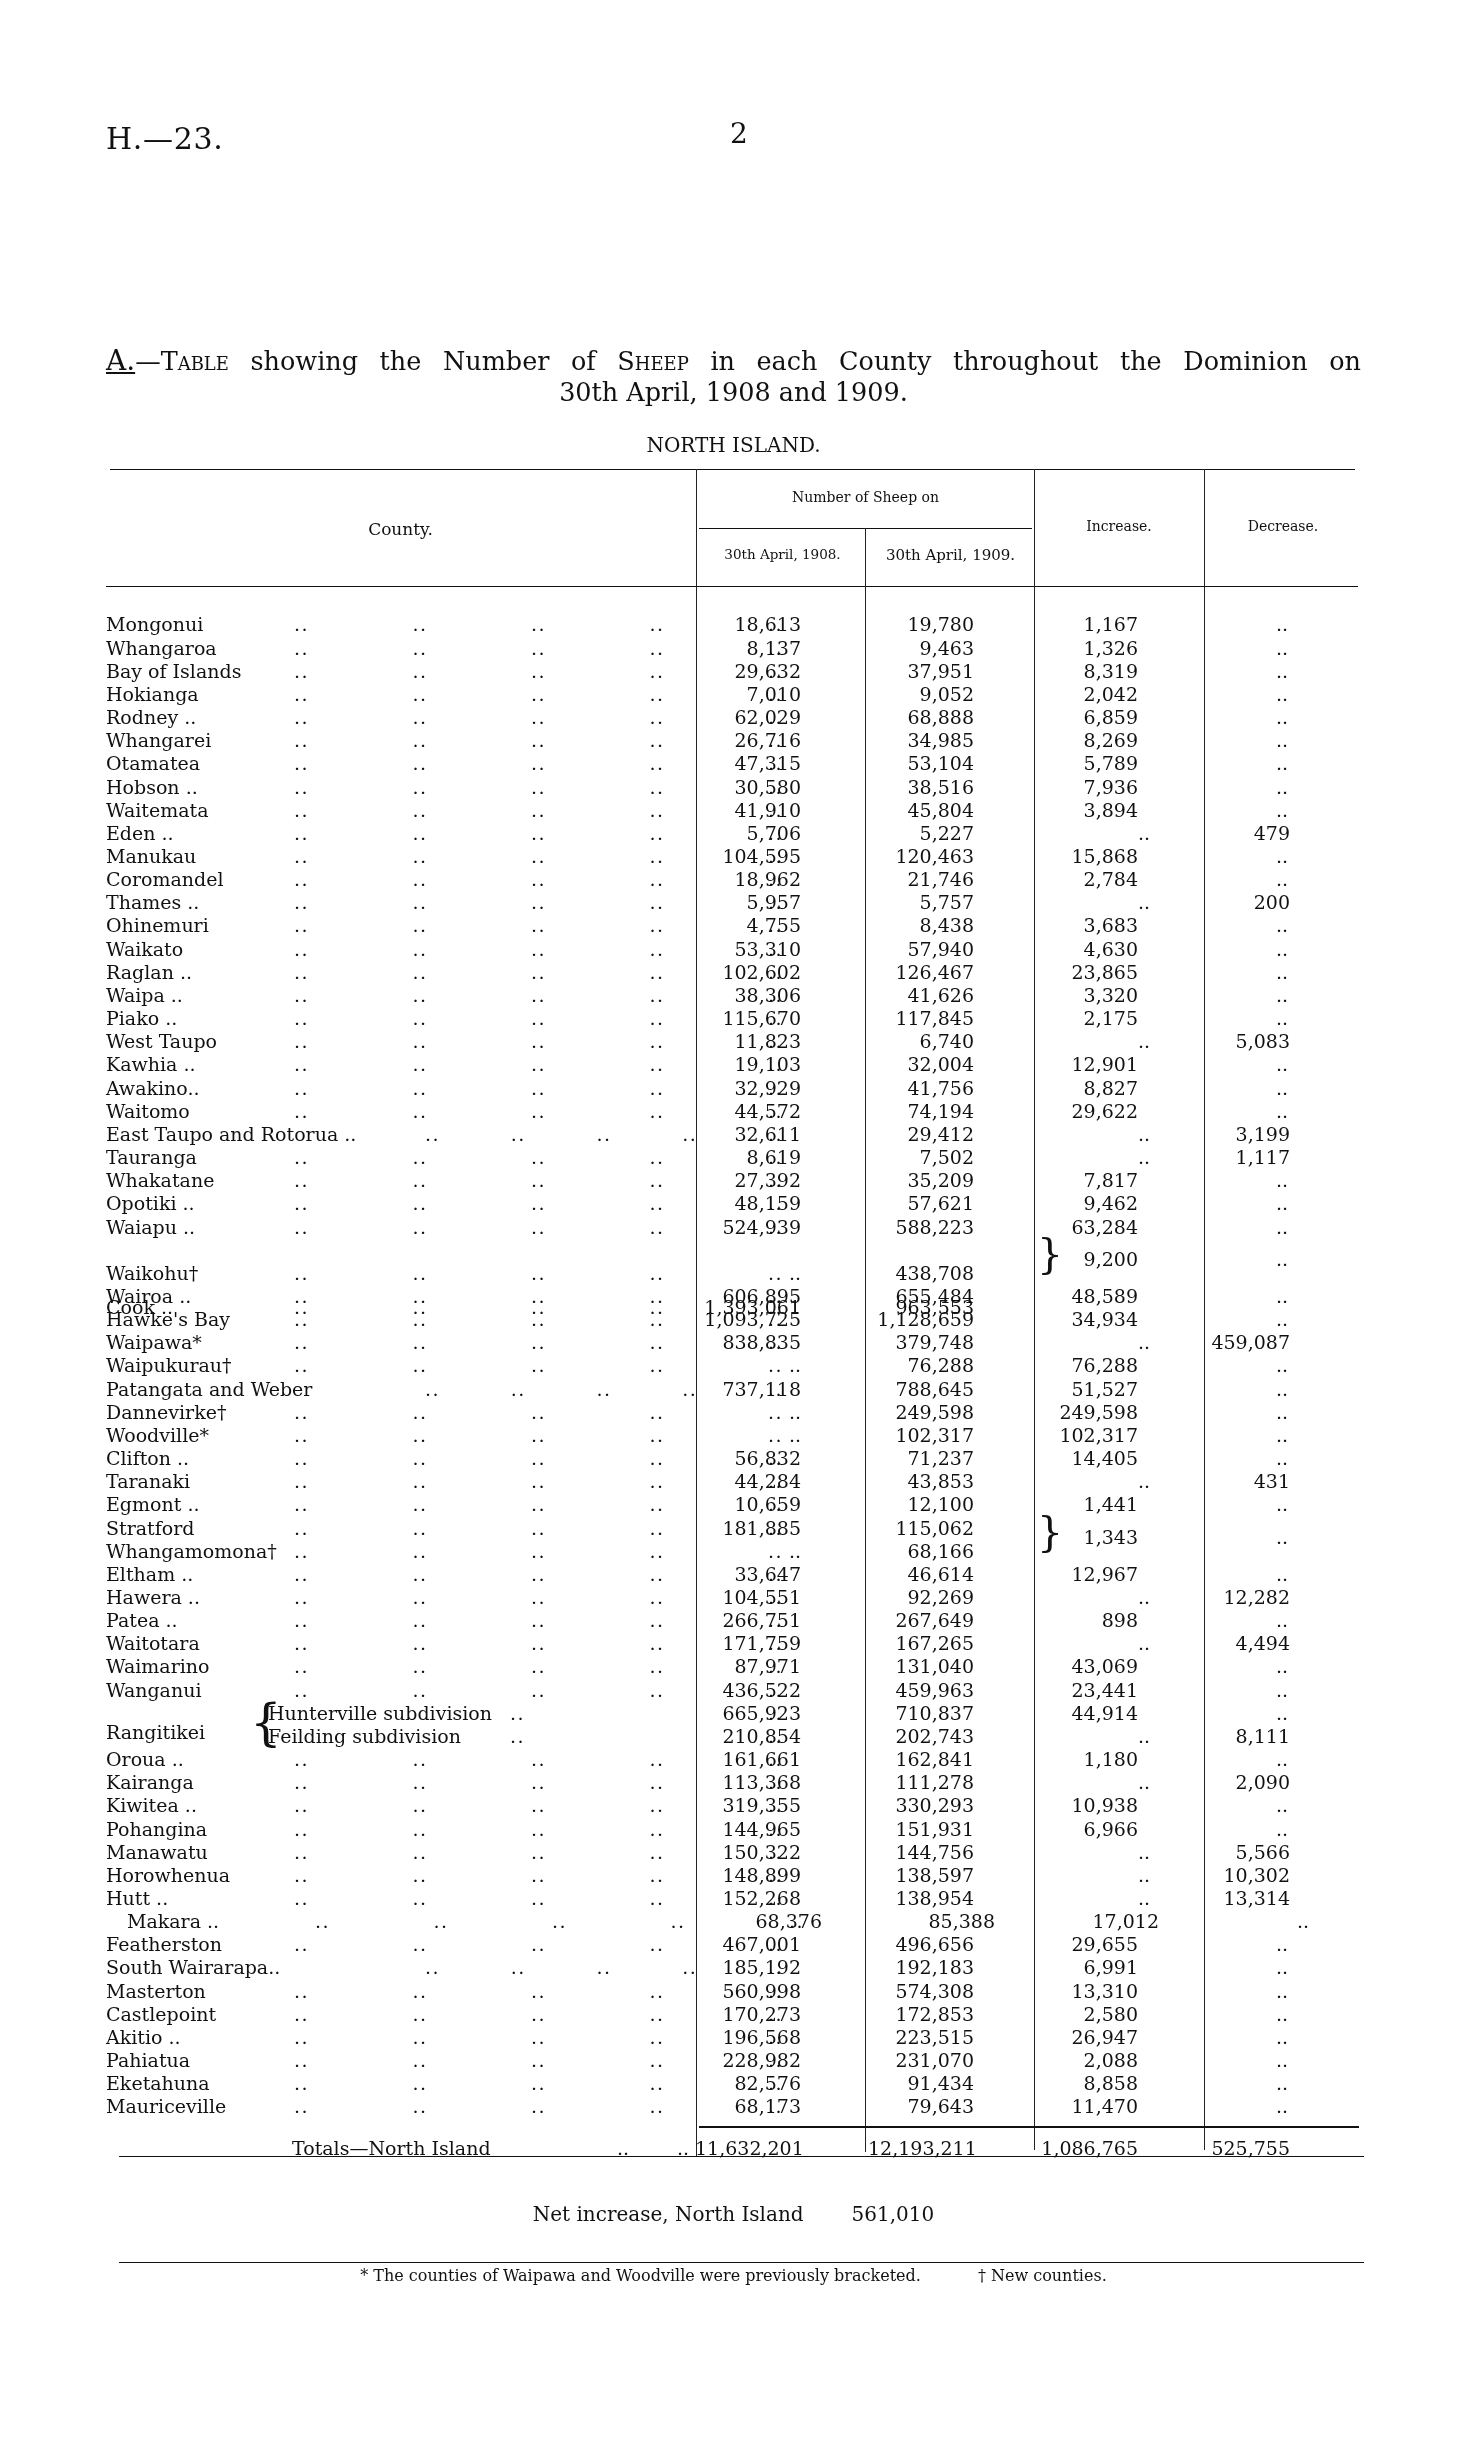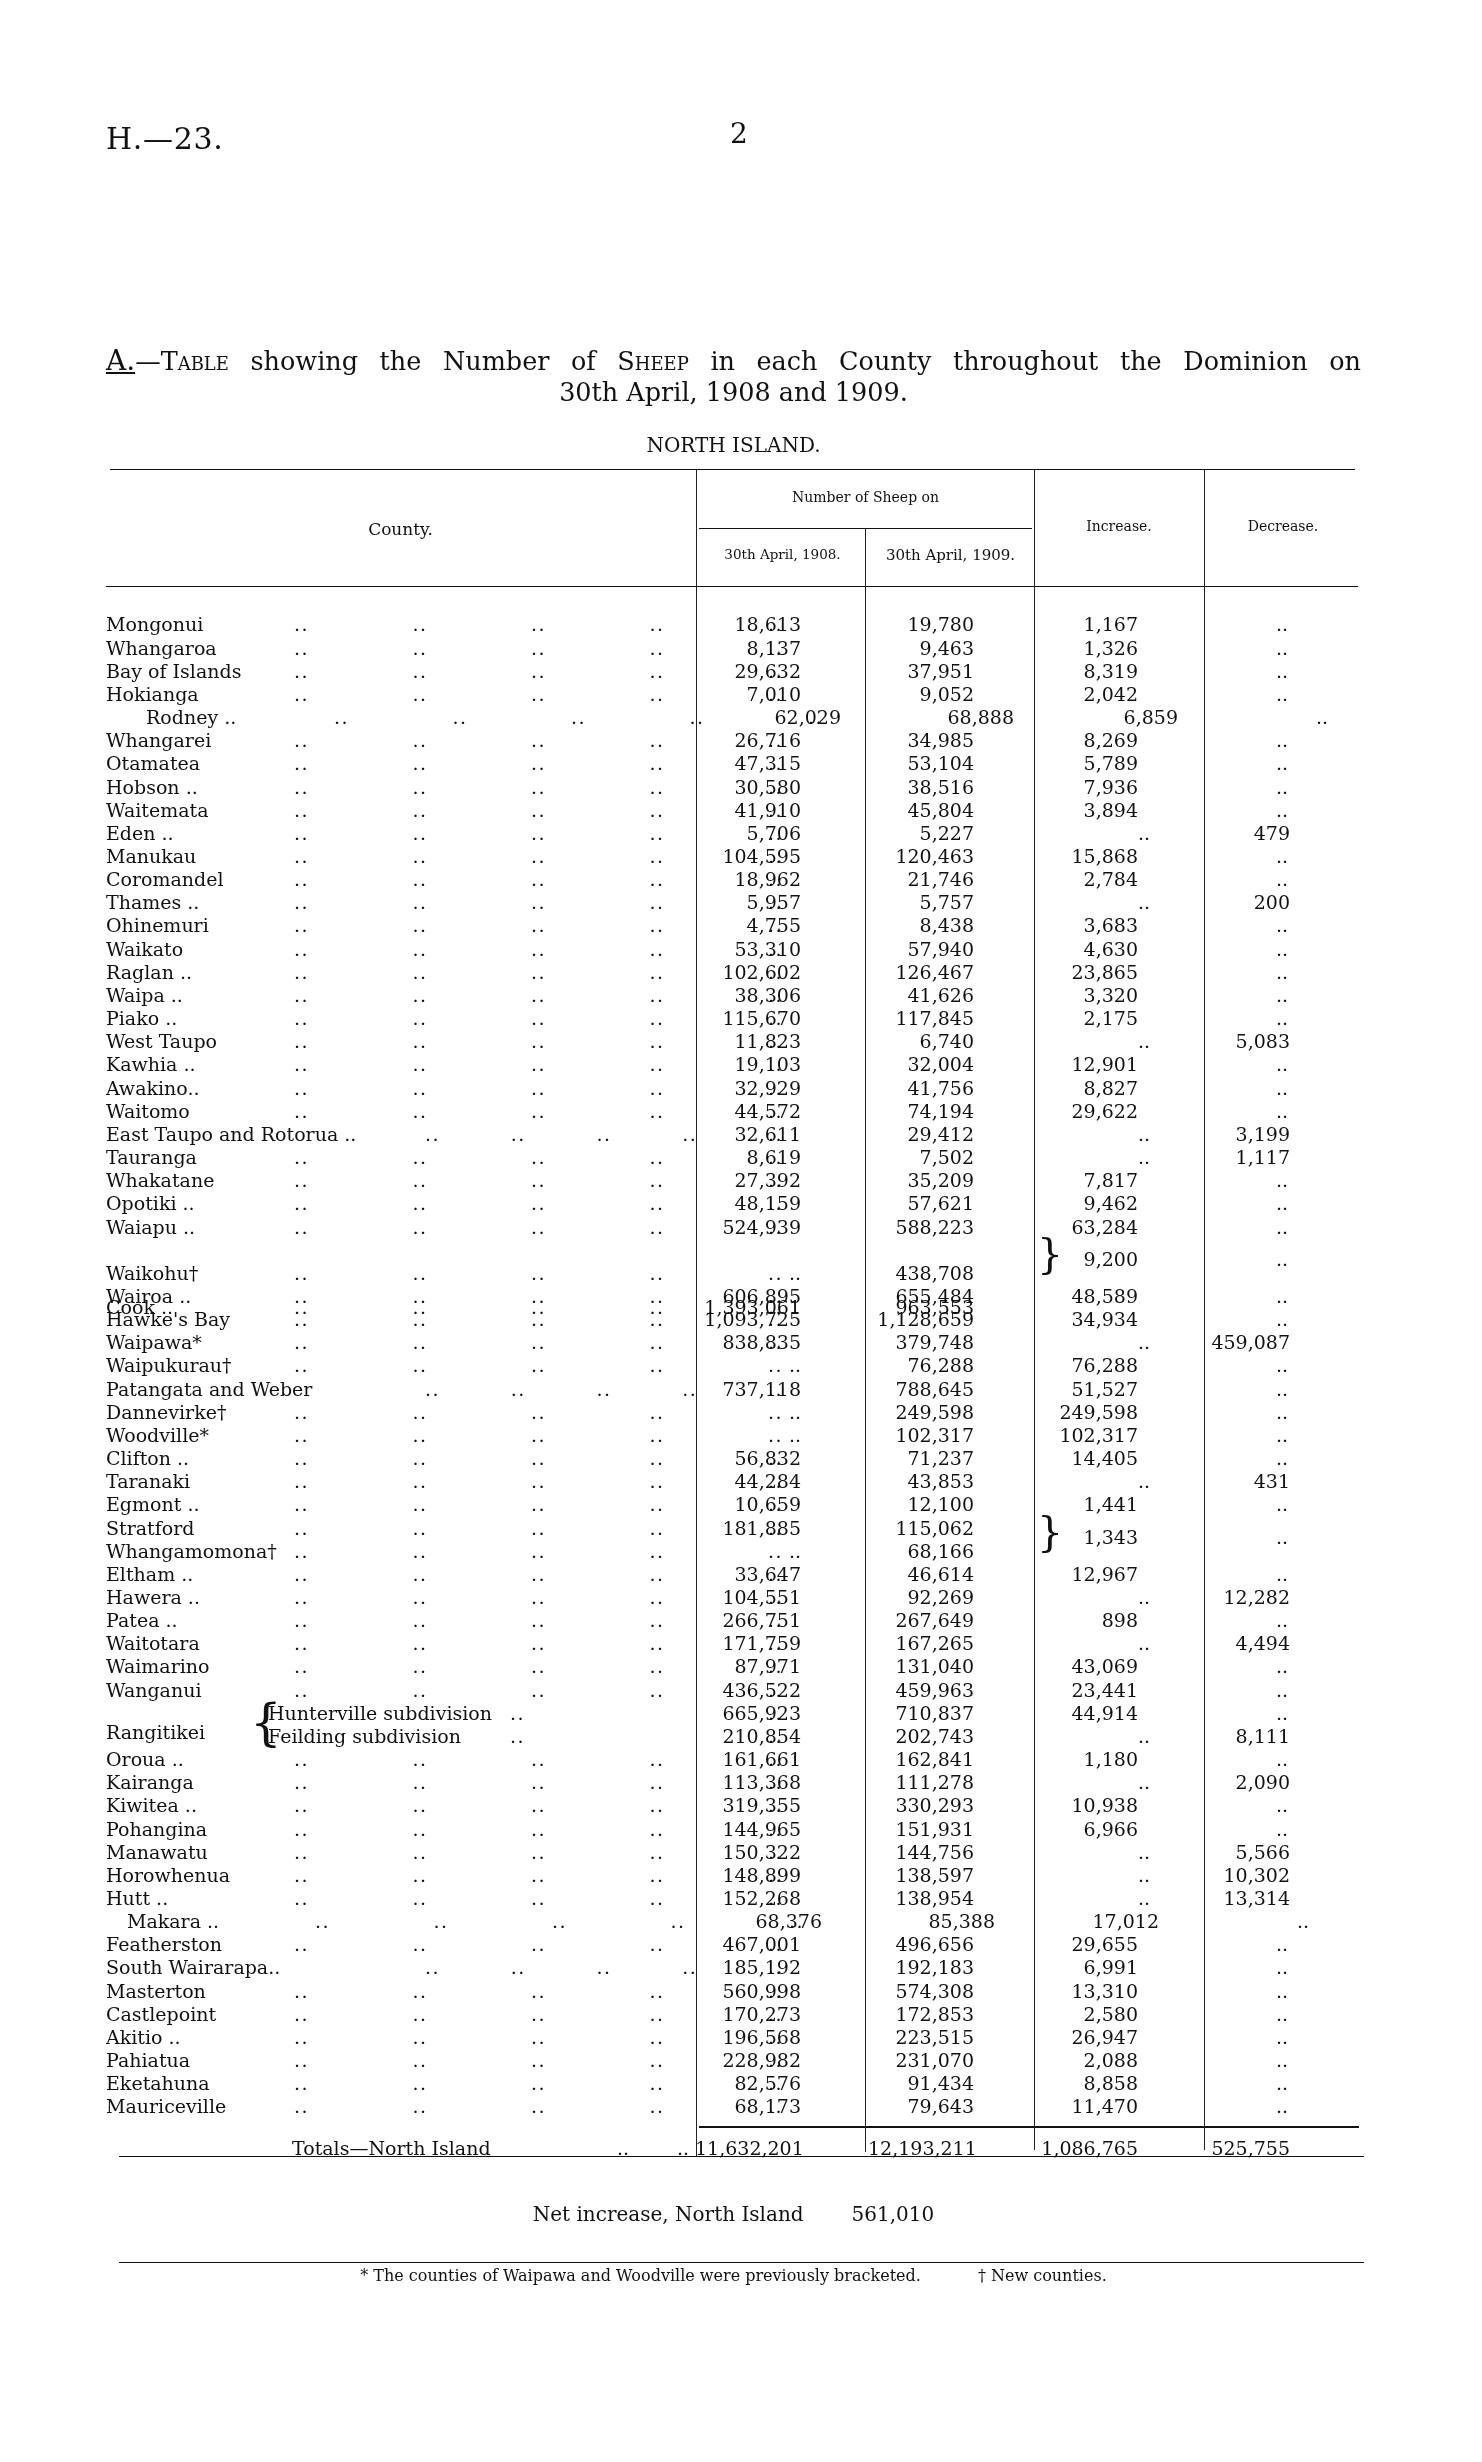--- a/index.html
+++ b/index.html
@@ -111,21 +111,21 @@
           <span>..</span>
           <span>..</span>
           <span>..</span>
           <span>..</span>
         </span>
         <span class="c1">7,010</span>
         <span class="c2">9,052</span>
         <span class="c3">2,042</span>
         <span class="c4 dd">..</span>
       </div>
-      <div class="row" style="top: 706px; margin-left: 40px;">
+      <div class="row" style="top: 706px;">
         <span class="county">Rodney ..</span>
         <span class="dots">
           <span>..</span>
           <span>..</span>
           <span>..</span>
           <span>..</span>
           <span>..</span>
         </span>
         <span class="c1">62,029</span>
         <span class="c2">68,888</span>

